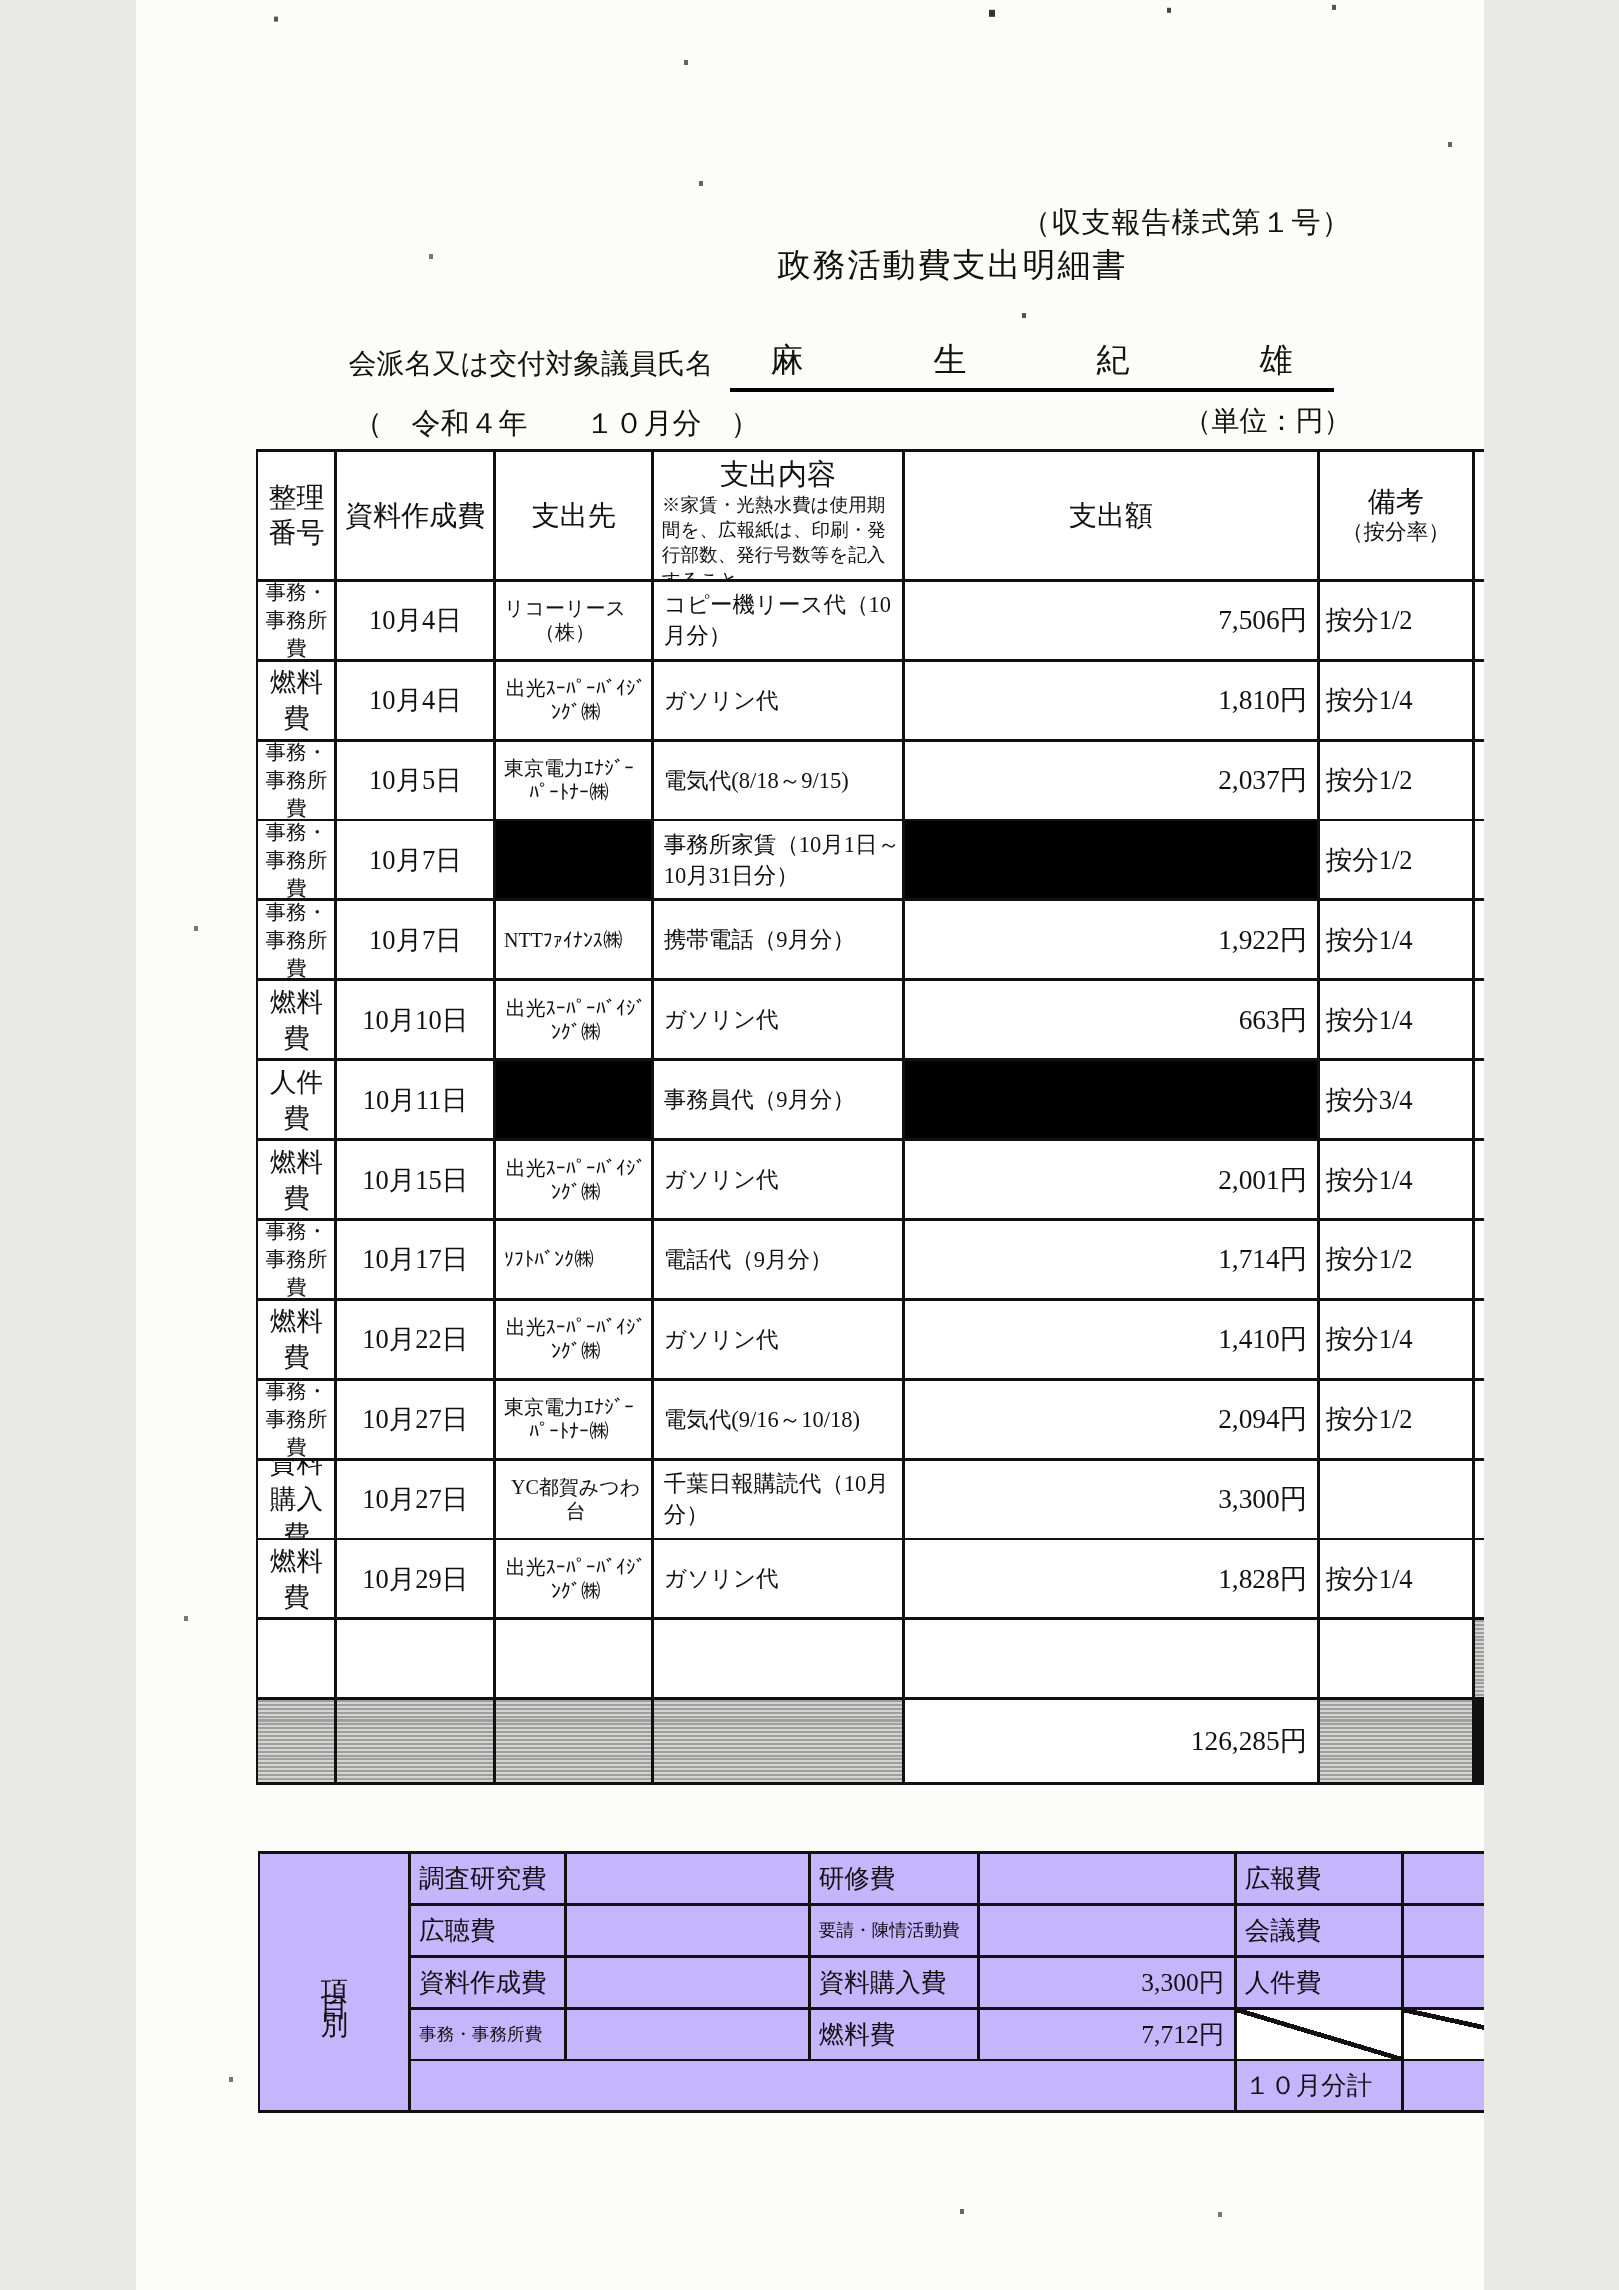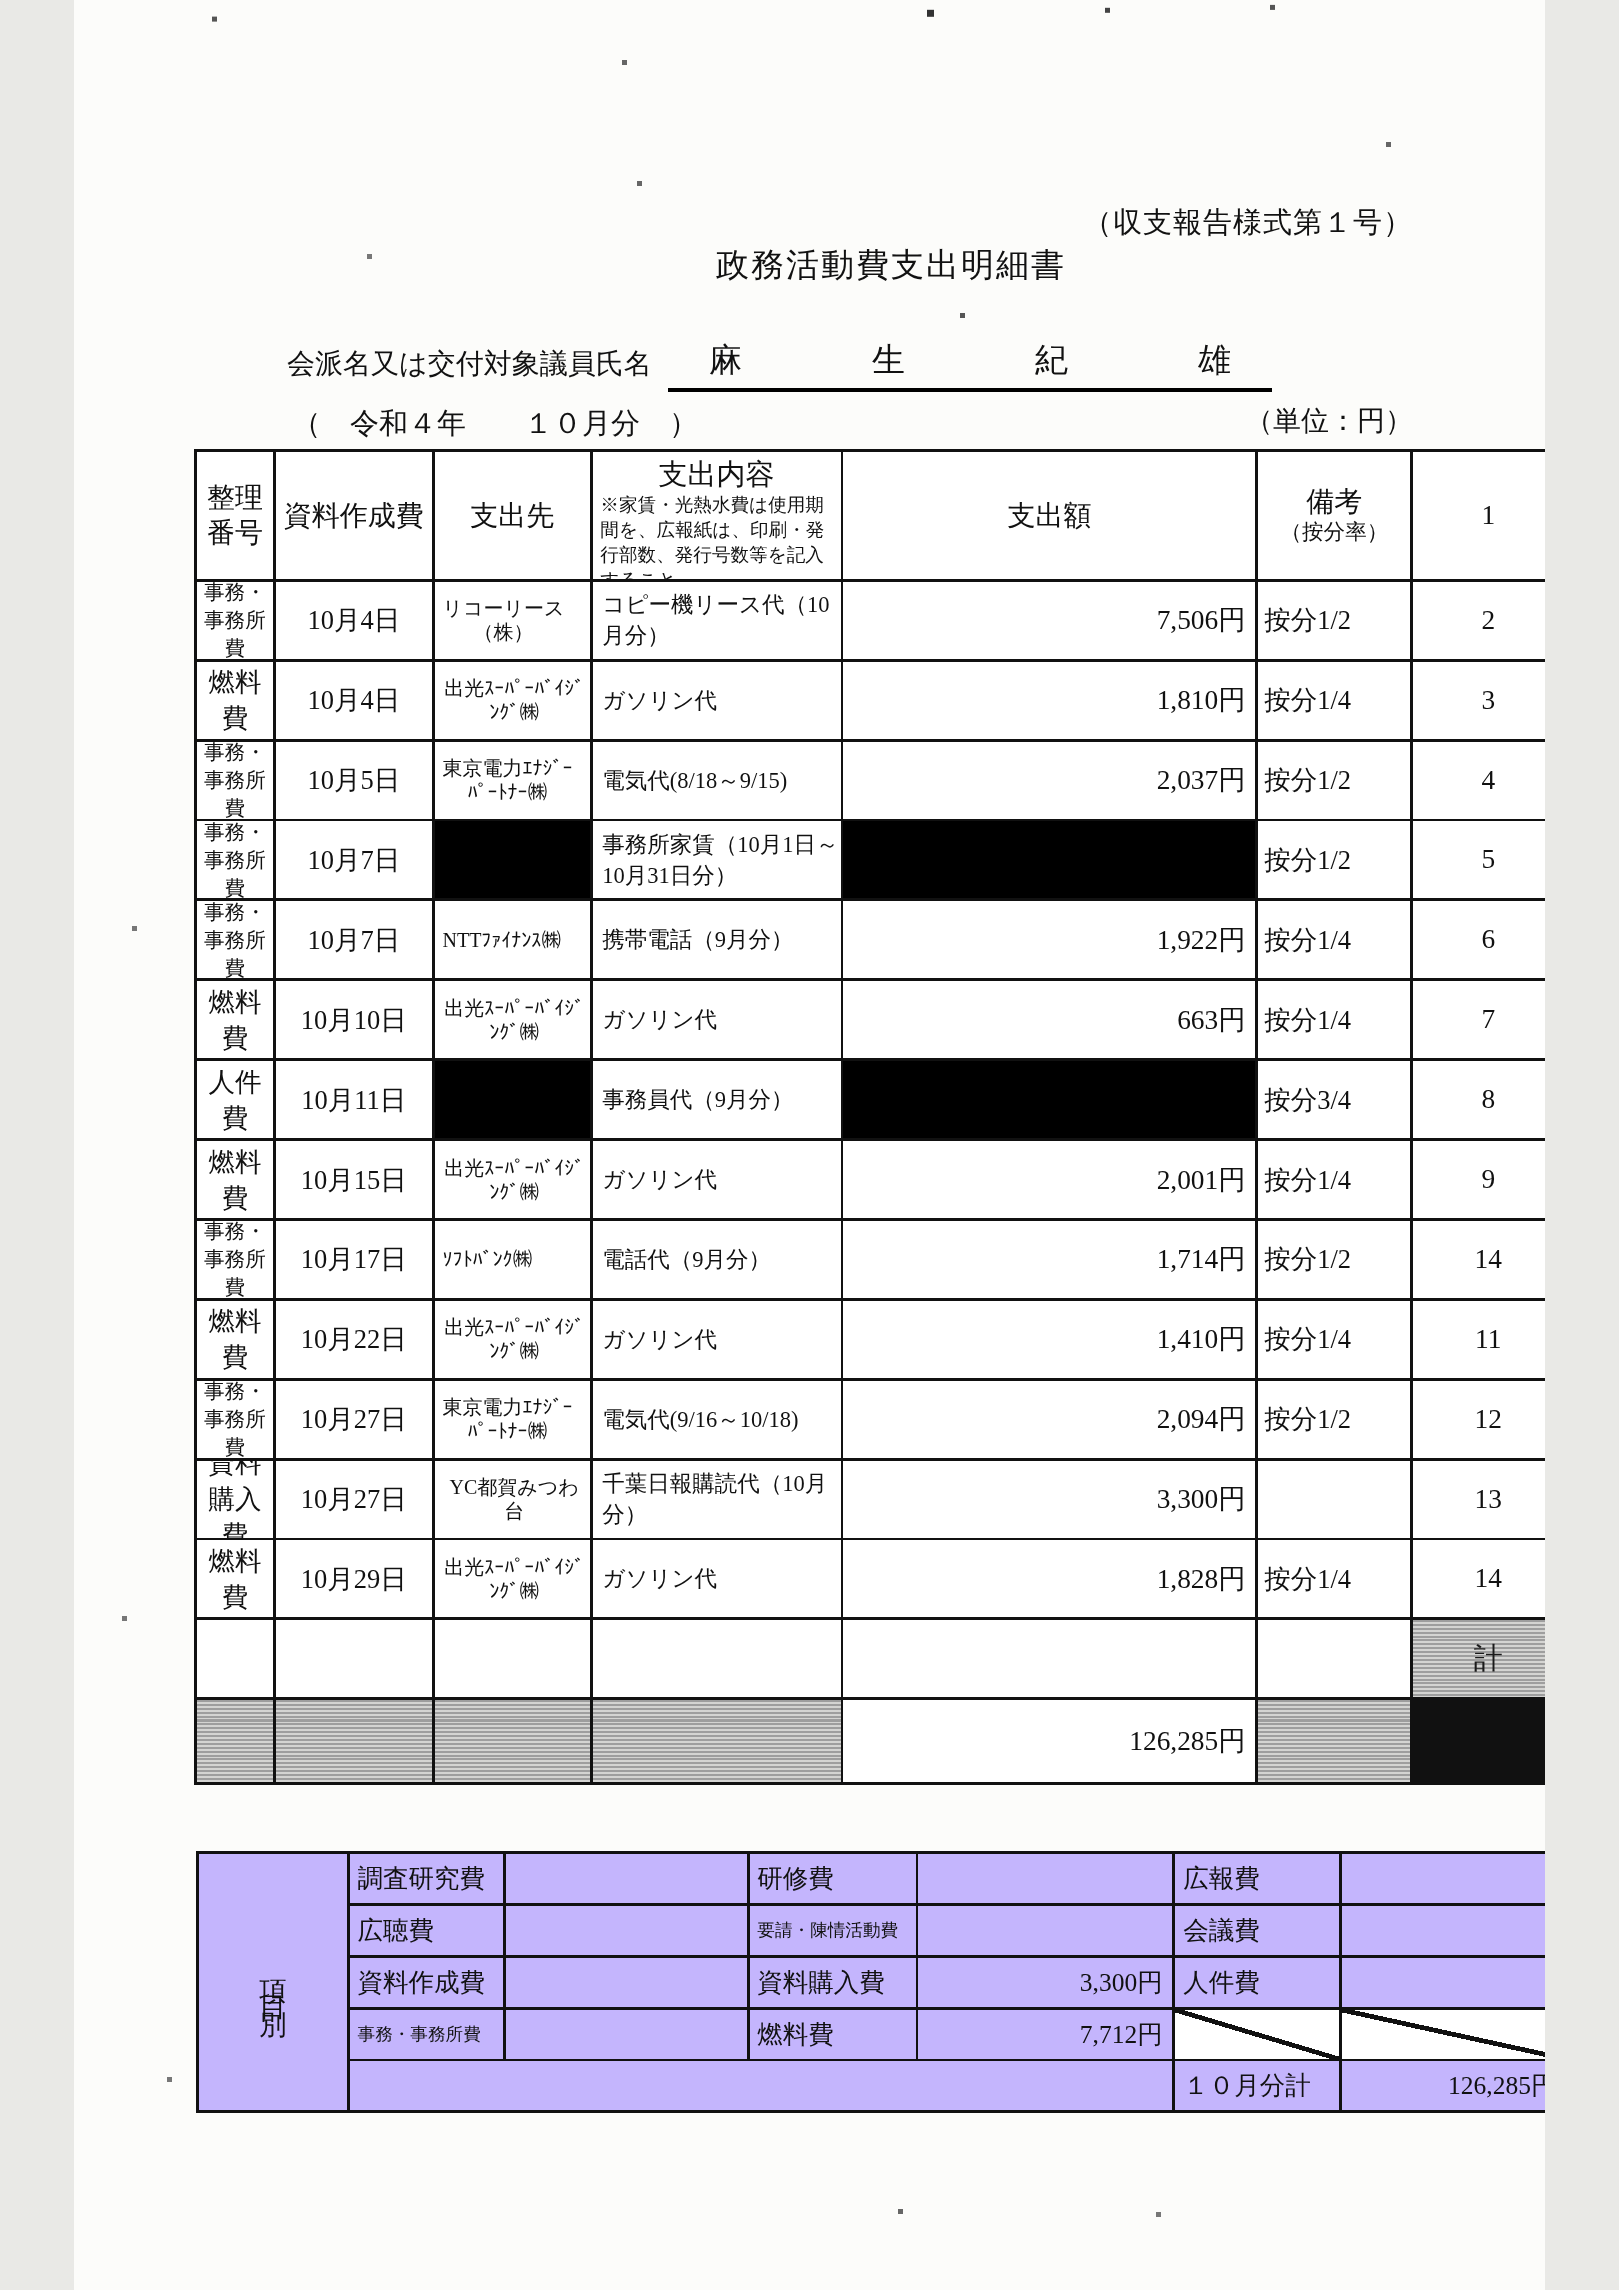--- a/index.html
+++ b/index.html
@@ -1,16 +1,16 @@
 <!DOCTYPE html>
 <html><head>
 <meta charset="utf-8">
 <style>
   html,body{margin:0;padding:0;background:#e9e9e6;}
-  #page{position:relative;width:1471px;height:2291px;background:#fcfcfa;margin:0 auto;
+  #page{position:relative;width:1348px;height:2291px;background:#fcfcfa;margin:0 auto;
         font-family:"Liberation Serif","DejaVu Serif",serif;color:#111;overflow:hidden;}
 
   
   .abs{position:absolute;}
   #form-note{top:203px;right:132px;font-size:29px;letter-spacing:1px;}
   #doc-title{top:243px;left:642px;font-size:33px;letter-spacing:2px;}
   #name-label{top:345px;left:189px;font-size:28px;margin-left:24px;}
   #name-box{top:333px;left:594px;width:604px;height:59px;border-bottom:4.9px solid #000;
             display:flex;align-items:center;justify-content:space-between;
             padding:0 41px;box-sizing:border-box;font-size:33px;}

